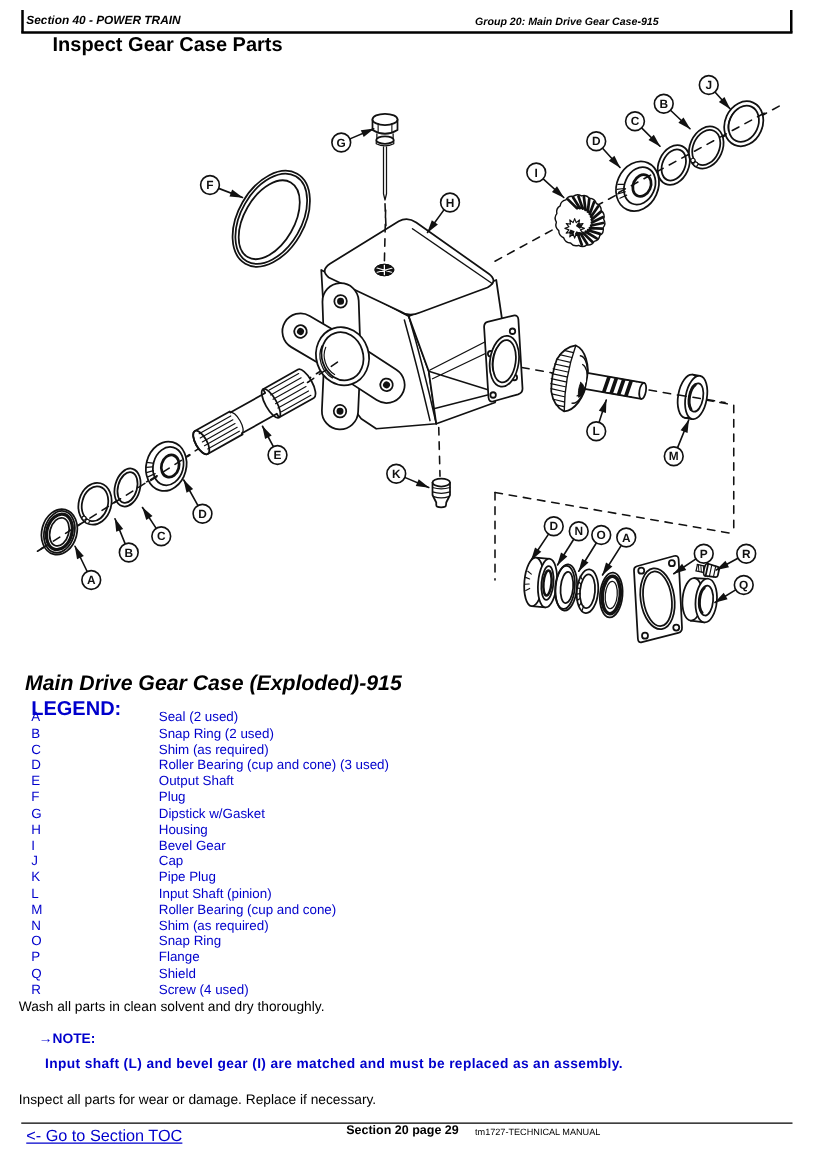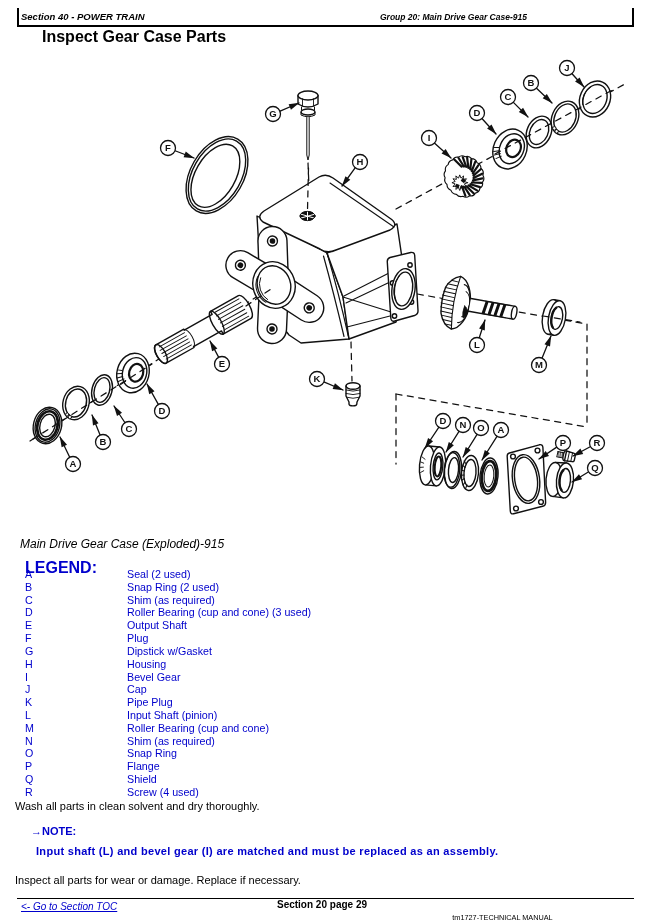--- a/index.html
+++ b/index.html
@@ -338,25 +338,25 @@
 <circle cx="563" cy="443" r="7.5" fill="#fff" stroke="#111"></circle>
         <text x="563" y="446.4">P</text>
 <circle cx="597" cy="443" r="7.5" fill="#fff" stroke="#111"></circle>
         <text x="597" y="446.4">R</text>
 <circle cx="595" cy="468" r="7.5" fill="#fff" stroke="#111"></circle>
         <text x="595" y="471.4">Q</text>
 </g>
 </g>
 </svg>
 
-<div class="abs" style="left:20px;top:537px;font-size:12px;font-weight:normal;font-style:italic;">Main Drive Gear Case (Exploded)-915</div>
+<div class="abs" style="left:20px;top:537px;font-size:17px;font-weight:bold;font-style:italic;">Main Drive Gear Case (Exploded)-915</div>
 <div class="abs blue" style="left:25px;top:558.5px;font-size:16px;font-weight:bold;">LEGEND:</div>
 <div class="abs blue" style="left:25px;top:568px;font-size:10.7px;line-height:12.82px;">A<br>B<br>C<br>D<br>E<br>F<br>G<br>H<br>I<br>J<br>K<br>L<br>M<br>N<br>O<br>P<br>Q<br>R</div>
 <div class="abs blue" style="left:127px;top:568px;font-size:10.7px;line-height:12.82px;">Seal (2 used)<br>Snap Ring (2 used)<br>Shim (as required)<br>Roller Bearing (cup and cone) (3 used)<br>Output Shaft<br>Plug<br>Dipstick w/Gasket<br>Housing<br>Bevel Gear<br>Cap<br>Pipe Plug<br>Input Shaft (pinion)<br>Roller Bearing (cup and cone)<br>Shim (as required)<br>Snap Ring<br>Flange<br>Shield<br>Screw (4 used)</div>
 <div class="abs" style="left:15px;top:800px;font-size:11px;">Wash all parts in clean solvent and dry thoroughly.</div>
 <div class="abs blue" style="left:31px;top:825px;font-size:11px;font-weight:bold;text-align:center;">→NOTE:</div>
 <div class="abs blue" style="left:36px;top:845px;font-size:11px;font-weight:bold;letter-spacing:0.3px;">Input shaft (L) and bevel gear (I) are matched and must be replaced as an assembly.</div>
 <div class="abs" style="left:15px;top:874px;font-size:11px;">Inspect all parts for wear or damage. Replace if necessary.</div>
 
 <div class="abs" style="left:17px;top:897.5px;width:616.5px;height:1.5px;background:#000"></div>
-<div class="abs blue" style="left:21px;top:900.5px;font-size:10px;text-decoration:underline;font-style:italic;">&lt;- Go to Section TOC</div>
+<div class="abs blue" style="left:21px;top:900.5px;font-size:13px;text-decoration:underline;">&lt;- Go to Section TOC</div>
 <div class="abs" style="left:0;top:898.5px;width:644px;text-align:center;font-size:10px;font-weight:bold;">Section 20 page 29</div>
-<div class="abs" style="left:380px;top:901px;width:245px;text-align:center;font-size:7.3px;margin-top:12px;">tm1727-TECHNICAL MANUAL</div>
+<div class="abs" style="left:380px;top:901px;width:245px;text-align:left;font-size:7.3px;">tm1727-TECHNICAL MANUAL</div>
 
 </body></html>

